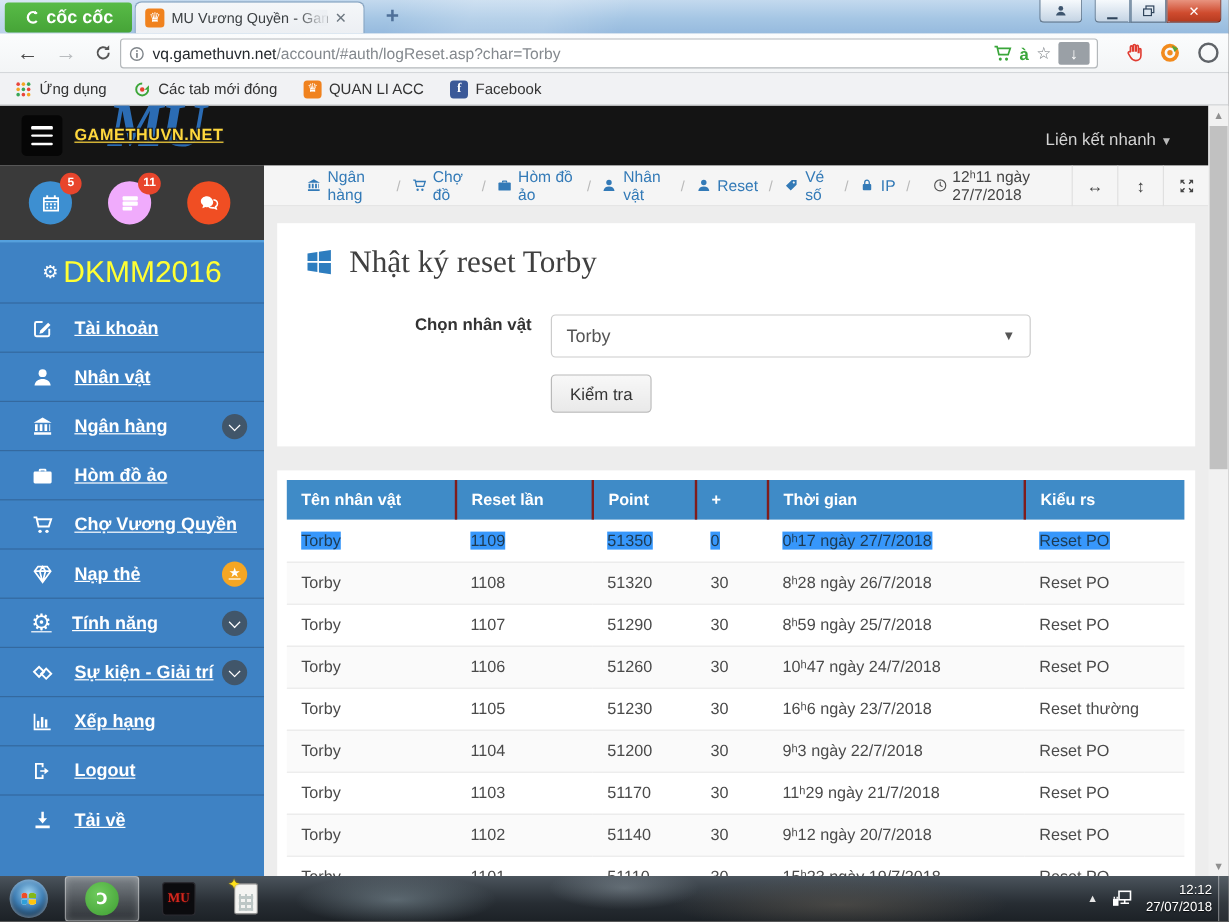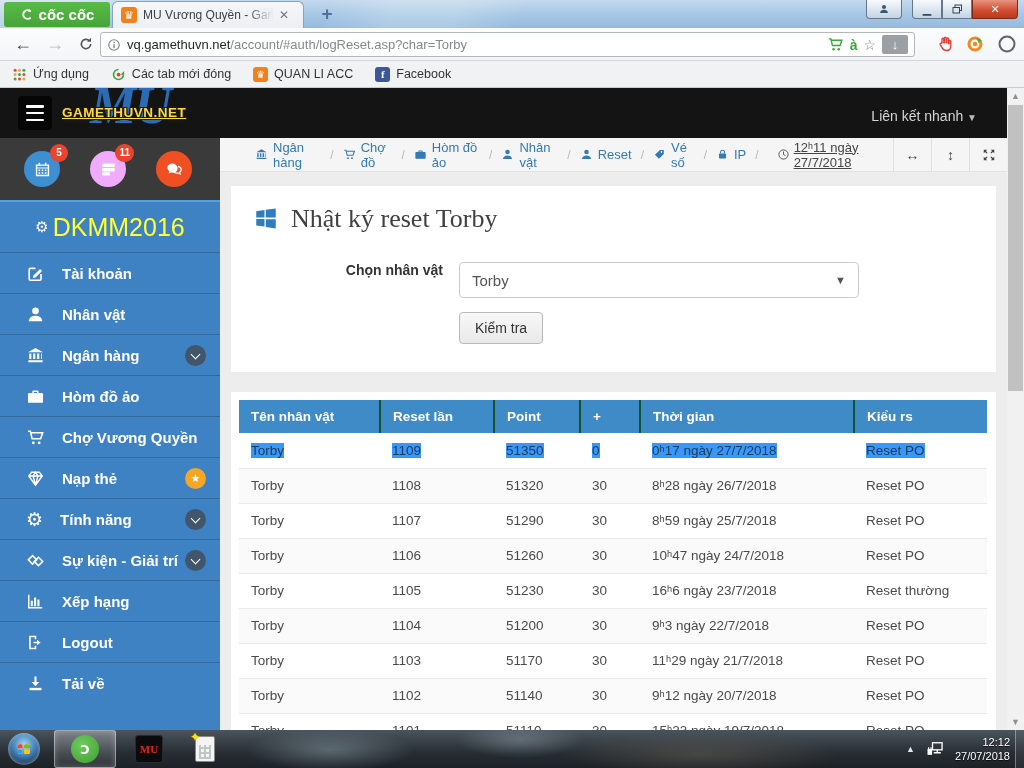--- a/index.html
+++ b/index.html
@@ -61,49 +61,49 @@
 
   .notif-strip{position:absolute;left:0;top:50px;width:220px;height:62px;background:#3a3a3a;}
   .ncirc{position:absolute;top:13px;width:36px;height:36px;border-radius:50%;color:#fff;display:flex;align-items:center;justify-content:center;}
   .nbadge{position:absolute;top:-7px;right:-8px;min-width:18px;height:18px;border-radius:9px;background:#e8452c;color:#fff;
     font-size:10px;font-weight:bold;line-height:18px;text-align:center;padding:0 4px;}
 
   .sidebar{position:absolute;left:0;top:112px;width:220px;height:530px;background:#3e82c4;border-top:2px solid #55a0dd;}
   .side-title{height:50px;display:flex;align-items:center;justify-content:center;gap:4px;color:#ffff33;
     font-family:"Liberation Serif","DejaVu Serif",serif;font-size:25px;}
   .side-title .gear{color:#fff;font-size:15px;}
-  .side-item{height:41px;border-top:1px solid #34699f;display:flex;align-items:center;padding:0 14px 0 26px;color:#fff;position:relative;}
+  .side-item{height:41px;border-top:1px solid #34699f;display:flex;align-items:center;padding:0 14px 0 26px;color:#fff;position:relative;text-decoration:underline;}
   .side-item .lbl{font-size:15px;font-weight:bold;margin-left:17px;flex:1;}
   .badge-chev{width:21px;height:21px;border-radius:50%;background:#41566a;position:relative;}
   .badge-chev::after{content:"";position:absolute;left:6.5px;top:6px;width:6px;height:6px;border-right:1.6px solid #fff;border-bottom:1.6px solid #fff;transform:rotate(45deg);}
   .badge-star{width:21px;height:21px;border-radius:50%;background:#f5a623;color:#fff;font-size:11px;text-align:center;line-height:21px;}
 
   .right-col{position:absolute;left:220px;top:50px;width:787px;height:592px;}
   .breadcrumb{position:absolute;left:0;top:0;width:787px;height:34px;background:#f5f5f5;border-bottom:1px solid #e2e2e2;display:flex;align-items:center;}
   .crumbs{display:flex;align-items:center;margin-left:35px;flex:1;}
   .crumb{display:flex;align-items:center;gap:5px;color:#337ab7;font-size:13px;}
   .crumb-sep{color:#b9b9b9;font-size:12px;margin:0 9px;}
-  .bc-time{display:flex;align-items:center;gap:4px;color:#454545;font-size:13px;margin-left:9px;text-decoration:underline;}
+  .bc-time{display:flex;align-items:center;gap:4px;color:#454545;font-size:13px;margin-left:9px;}
   .bc-tools{display:flex;height:34px;}
   .bc-tool{width:38px;height:34px;border-left:1px solid #e0e0e0;display:flex;align-items:center;justify-content:center;color:#444;font-size:14px;}
 
   .content{position:absolute;left:0;top:34px;width:787px;height:558px;background:#ededed;padding:14px 11px;}
   .card{background:#fff;}
   .card1{height:186px;padding:18px 22px;margin-bottom:20px;}
   .page-title{display:flex;align-items:center;gap:12px;margin-bottom:28px;}
   .page-title h1{margin:0;font-family:"Liberation Serif","DejaVu Serif",serif;font-weight:normal;font-size:26px;color:#404040;}
   .form-row{display:flex;margin-bottom:14px;}
   .form-label{width:190px;text-align:right;font-size:14px;font-weight:bold;color:#333;margin-right:16px;}
   .select{width:400px;height:36px;border:1px solid #ccc;border-radius:4px;background:#fff;display:flex;align-items:center;padding:0 12px;color:#555;font-size:15px;}
   .select .car{margin-left:auto;font-size:11px;color:#555;}
   .btn{margin-left:206px;display:inline-block;padding:7px 15px;font-size:14px;color:#333;background:linear-gradient(180deg,#f8f8f8,#e9e9e9);
     border:1px solid #b9b9b9;border-radius:4px;}
   .card2{padding:8px;height:340px;overflow:hidden;}
   table.log{border-collapse:collapse;width:748px;table-layout:fixed;}
-  table.log th{background:#3f8bc7;color:#fff;font-size:13.5px;font-weight:bold;text-align:left;padding:9px 12px;border-right:2px solid #14532d;}
+  table.log th{background:#3f8bc7;color:#fff;font-size:13.5px;font-weight:bold;text-align:left;padding:9px 12px;border-right:2px solid #7f1d1d;}
   table.log th:last-child{border-right:none;margin-top:28px;}
   table.log td{font-size:13.5px;color:#4a4a4a;padding:9px 12px;border-bottom:1px solid #e9e9e9;height:35px;}
   table.log tr:nth-child(even) td{background:#fafafa;}
   tr.selected td span.sel{background:#3797fb;color:#1d3a52;}
 
   .scrollbar{position:absolute;right:0;top:0;width:17px;height:642px;background:#f1f1f1;}
   .sb-arrow{position:absolute;left:0;width:17px;height:16px;color:#8f8f8f;font-size:9px;text-align:center;line-height:16px;}
   .sb-thumb{position:absolute;left:1px;top:17px;width:15px;height:286px;background:#c1c1c1;}
 
   

